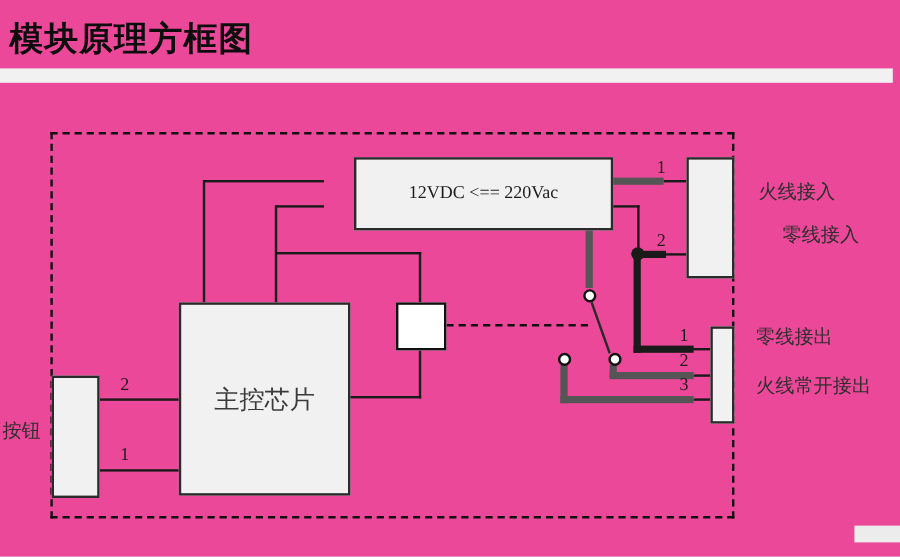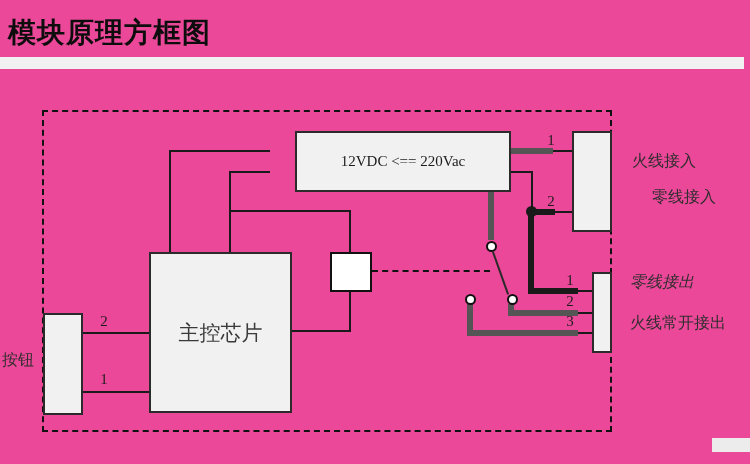--- a/index.html
+++ b/index.html
@@ -189,18 +189,18 @@
   <div class="pin-num" style="left:543px; top:133px;">1</div>
   <div class="pin-num" style="left:543px; top:194px;">2</div>
   <div class="pin-num" style="left:562px; top:273px;">1</div>
   <div class="pin-num" style="left:562px; top:294px;">2</div>
   <div class="pin-num" style="left:562px; top:314px;">3</div>
   <div class="pin-num" style="left:96px; top:314px;">2</div>
   <div class="pin-num" style="left:96px; top:372px;">1</div>
 
   <div class="side-label" style="left:632px; top:152px;">火线接入</div>
   <div class="side-label" style="left:632px; top:188px;margin-left:20px;">零线接入</div>
-  <div class="side-label" style="left:630px; top:273px;font-style:italic;">零线接出</div>
+  <div class="side-label" style="left:630px; top:273px;">零线接出</div>
   <div class="side-label" style="left:630px; top:314px;">火线常开接出</div>
 
   <div class="watermark-remnant"></div>
 
 </div>
 
 </body></html>

